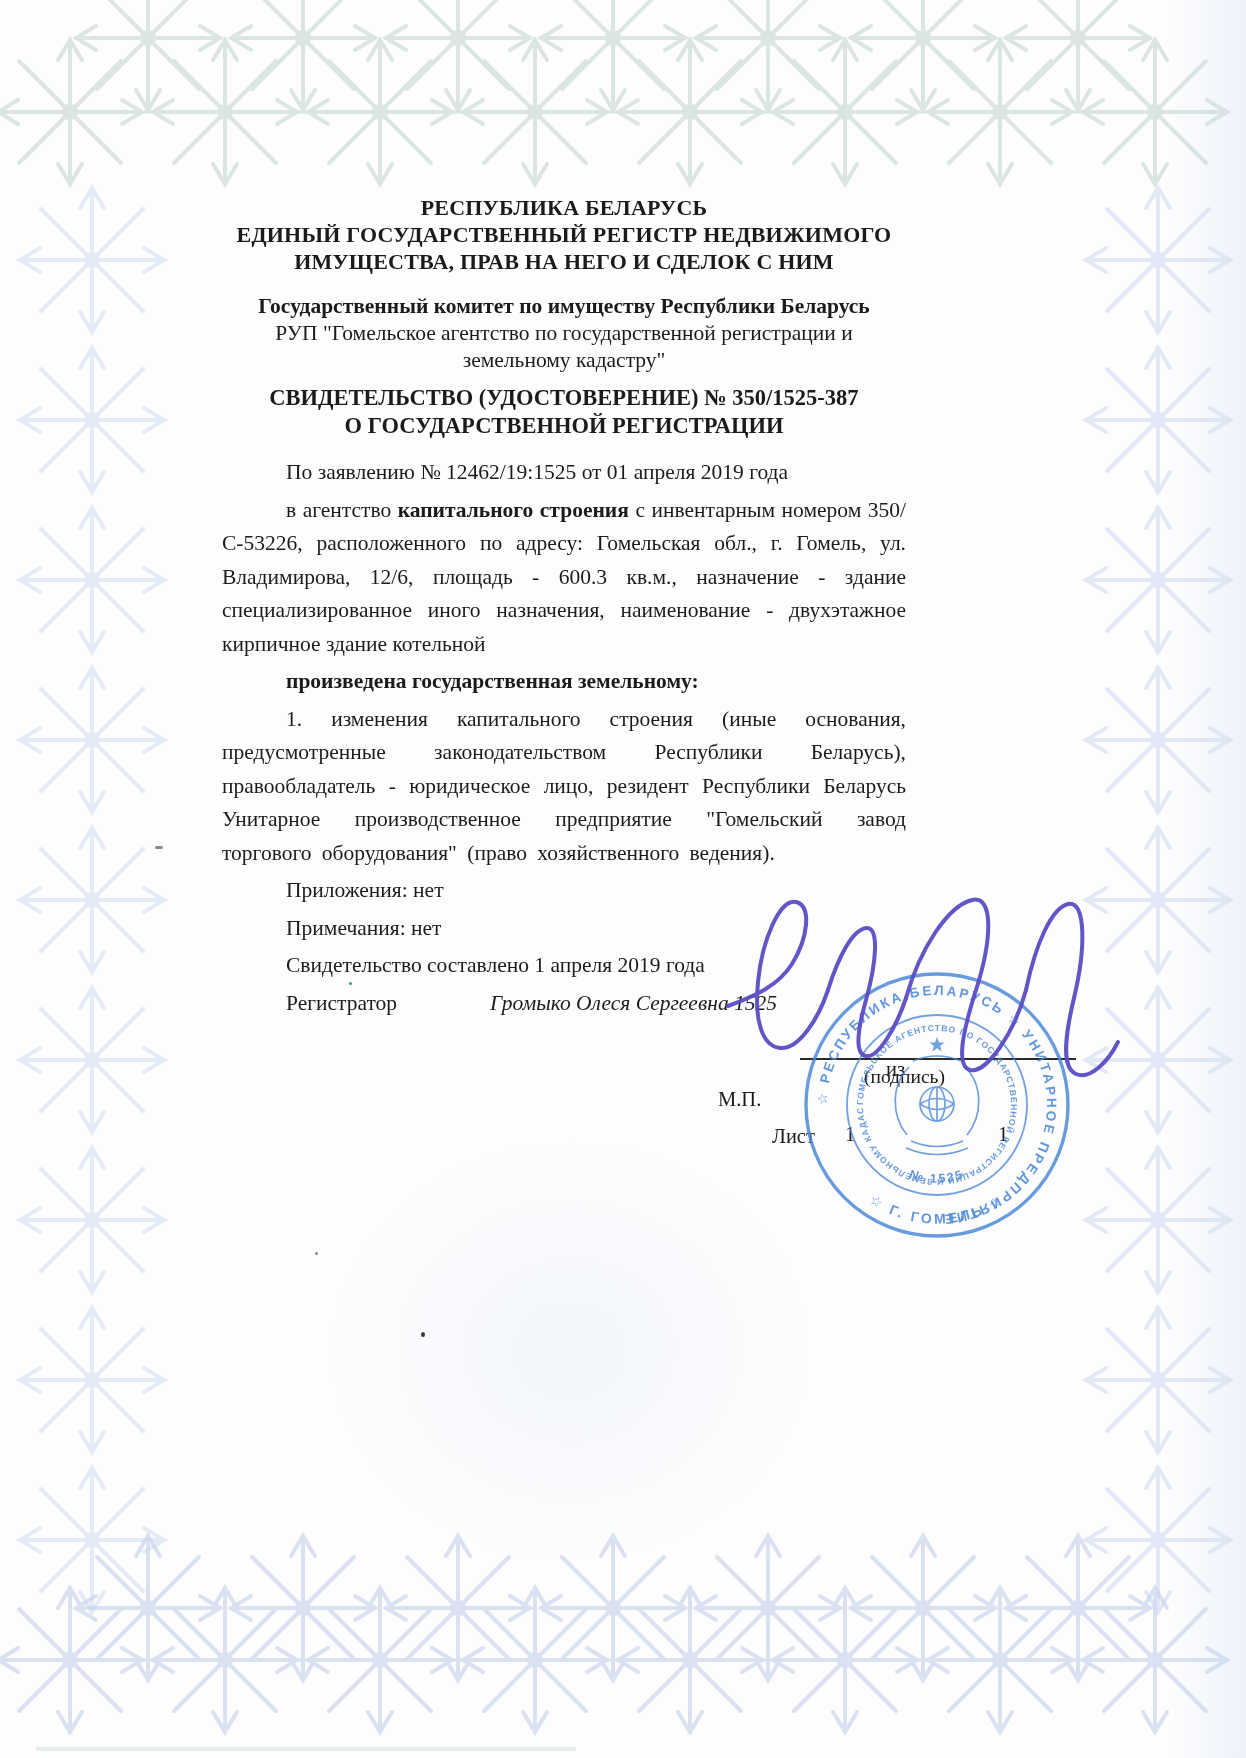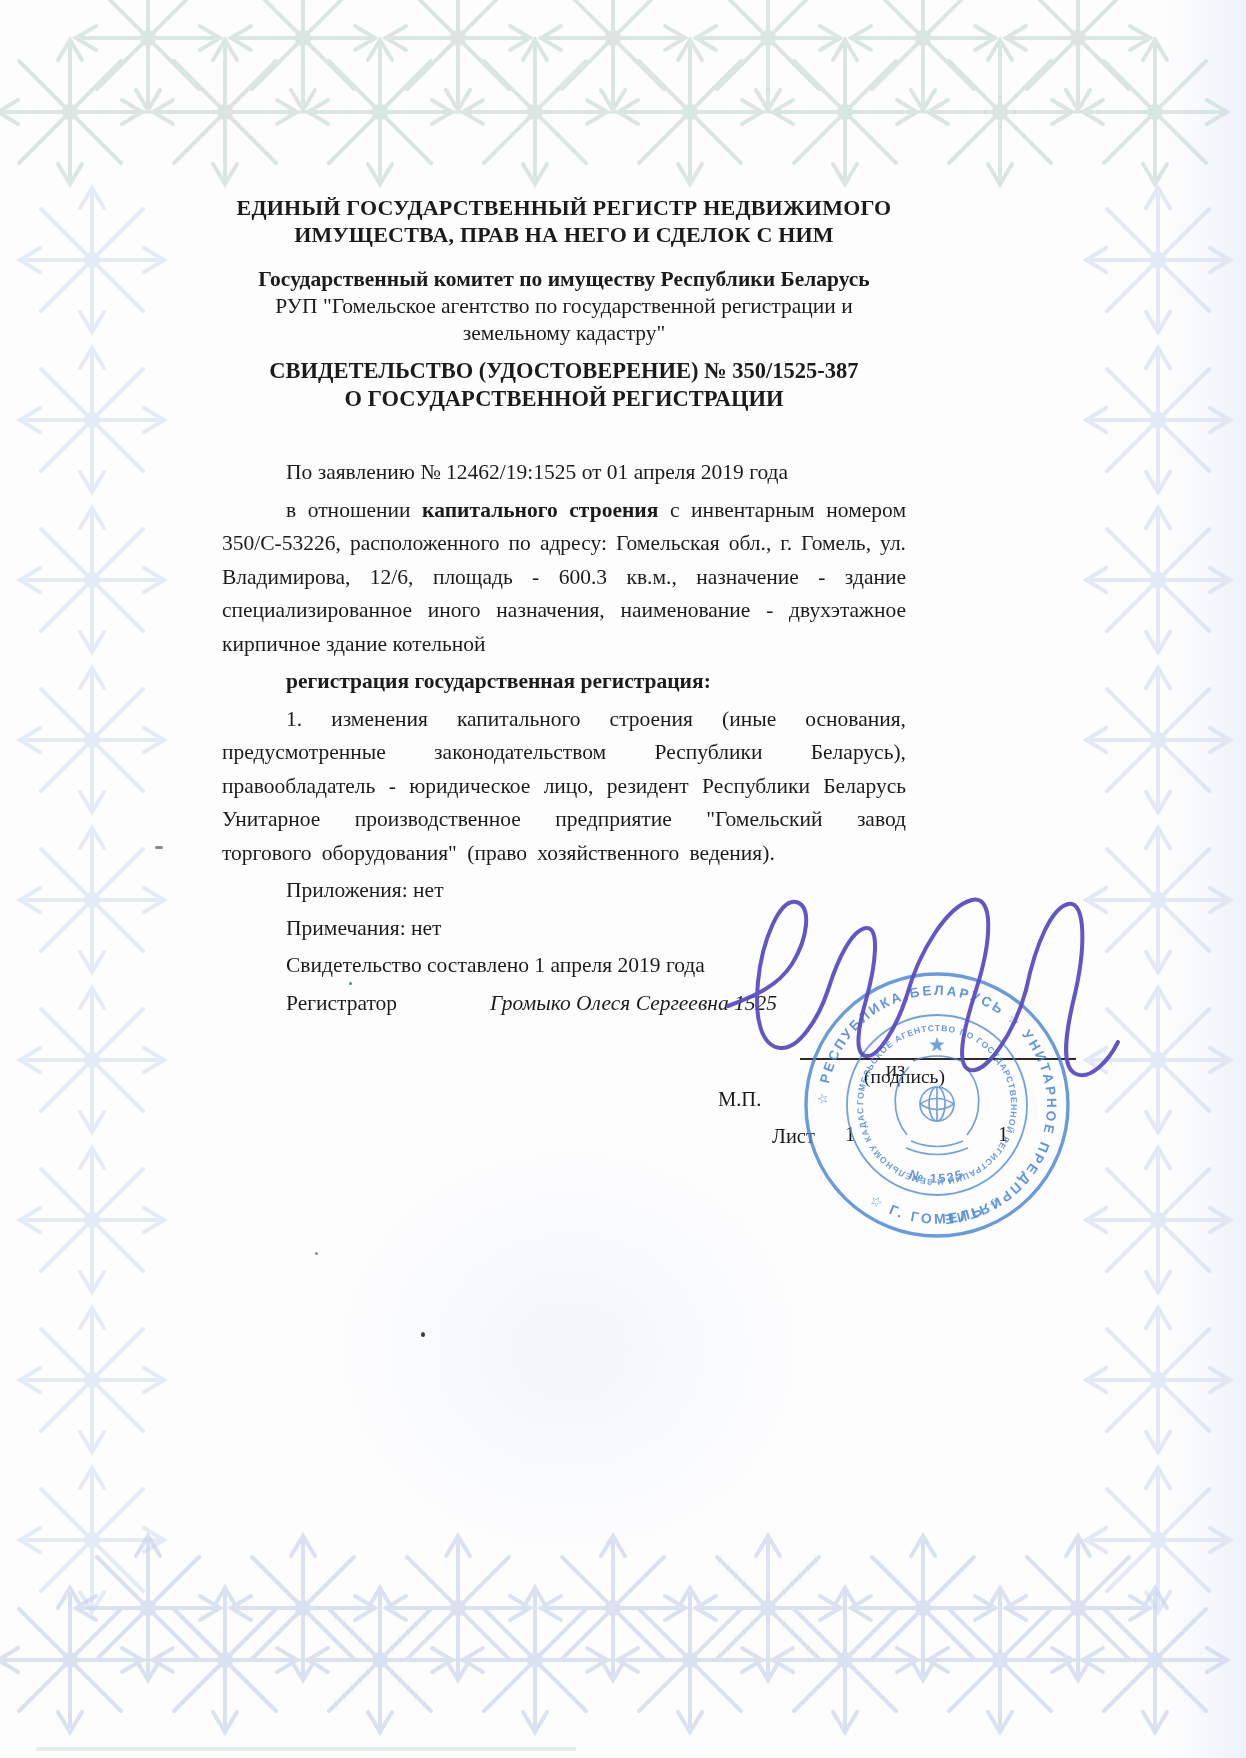--- a/index.html
+++ b/index.html
@@ -147,33 +147,34 @@
         <use href="#flake" x="303" y="1608"></use>
       <use href="#flake" x="458" y="1608"></use>
         <use href="#flake" x="613" y="1608"></use>
       <use href="#flake" x="768" y="1608"></use>
         <use href="#flake" x="923" y="1608"></use>
       <use href="#flake" x="1078" y="1608"></use>
     </g>
   </svg>
 
   <div class="hdr">
+    <div class="h-main">РЕСПУБЛИКА БЕЛАРУСЬ</div>
     <div class="h-main">ЕДИНЫЙ ГОСУДАРСТВЕННЫЙ РЕГИСТР НЕДВИЖИМОГО</div>
     <div class="h-main">ИМУЩЕСТВА, ПРАВ НА НЕГО И СДЕЛОК С НИМ</div>
     <div class="h-comm">Государственный комитет по имуществу Республики Беларусь</div>
     <div class="h-plain">РУП "Гомельское агентство по государственной регистрации и</div>
     <div class="h-plain">земельному кадастру"</div>
     <div class="h-title">СВИДЕТЕЛЬСТВО (УДОСТОВЕРЕНИЕ) № 350/1525-387</div>
     <div class="h-title" style="margin-top:0;">О ГОСУДАРСТВЕННОЙ РЕГИСТРАЦИИ</div>
   </div>
 
   <div class="body-block">
     <p class="p-app">По заявлению № 12462/19:1525 от 01 апреля 2019 года</p>
-    <p class="p-obj"><span>в отношении </span><b>капитального строения</b><span> с инвентарным номером 350/С-53226, расположенного по адресу: Гомельская обл., г. Гомель, ул. Владимирова, 12/6, площадь - 600.3 кв.м., назначение - здание специализированное иного назначения, наименование - двухэтажное кирпичное здание котельной</span></p>
-    <p class="p-reg">регистрация государственная регистрация:</p>
+    <p class="p-obj"><span>в агентство </span><b>капитального строения</b><span> с инвентарным номером 350/С-53226, расположенного по адресу: Гомельская обл., г. Гомель, ул. Владимирова, 12/6, площадь - 600.3 кв.м., назначение - здание специализированное иного назначения, наименование - двухэтажное кирпичное здание котельной</span></p>
+    <p class="p-reg">произведена государственная земельному:</p>
     <p class="p-item">1.  изменения капитального строения (иные основания, предусмотренные законодательством Республики Беларусь), правообладатель - юридическое лицо, резидент Республики Беларусь Унитарное производственное предприятие "Гомельский завод торгового оборудования" (право хозяйственного ведения).</p>
     <p class="p-att">Приложения: нет</p>
     <p class="p-note">Примечания: нет</p>
     <p class="p-comp">Свидетельство составлено 1 апреля 2019 года</p>
     <p class="p-registrar"><span>Регистратор</span><span class="registrar-name">Громыко Олеся Сергеевна 1525</span></p>
   </div>
 
   <div class="sig-line"></div>
   <div class="sig-caption">(подпись)</div>
   <div class="seal-mark">М.П.</div>

